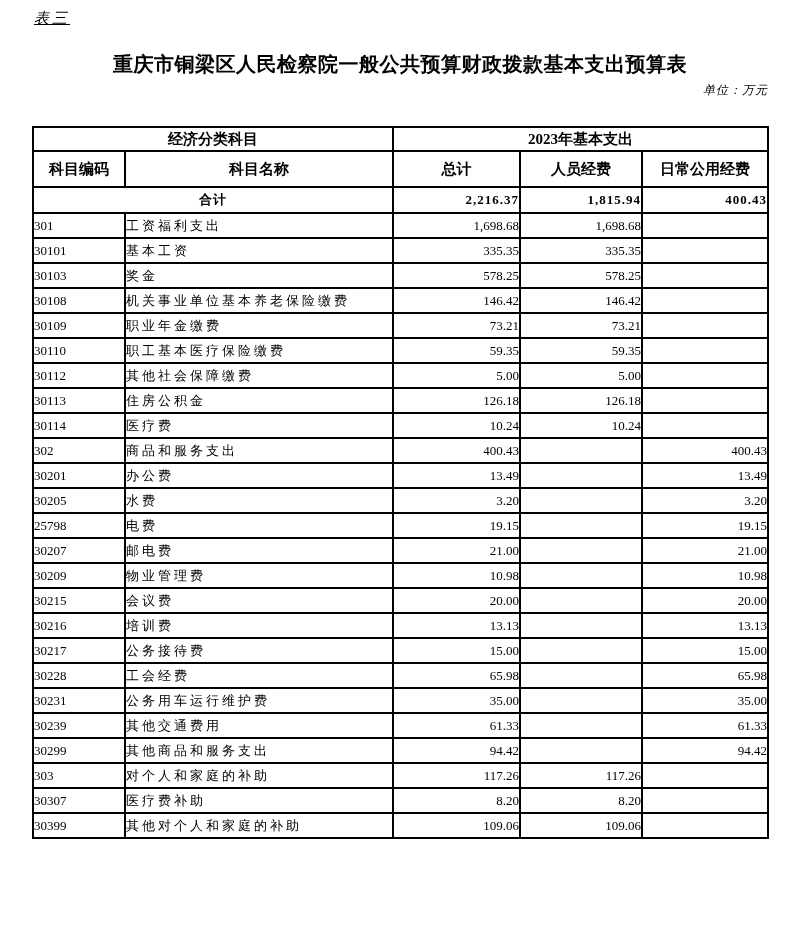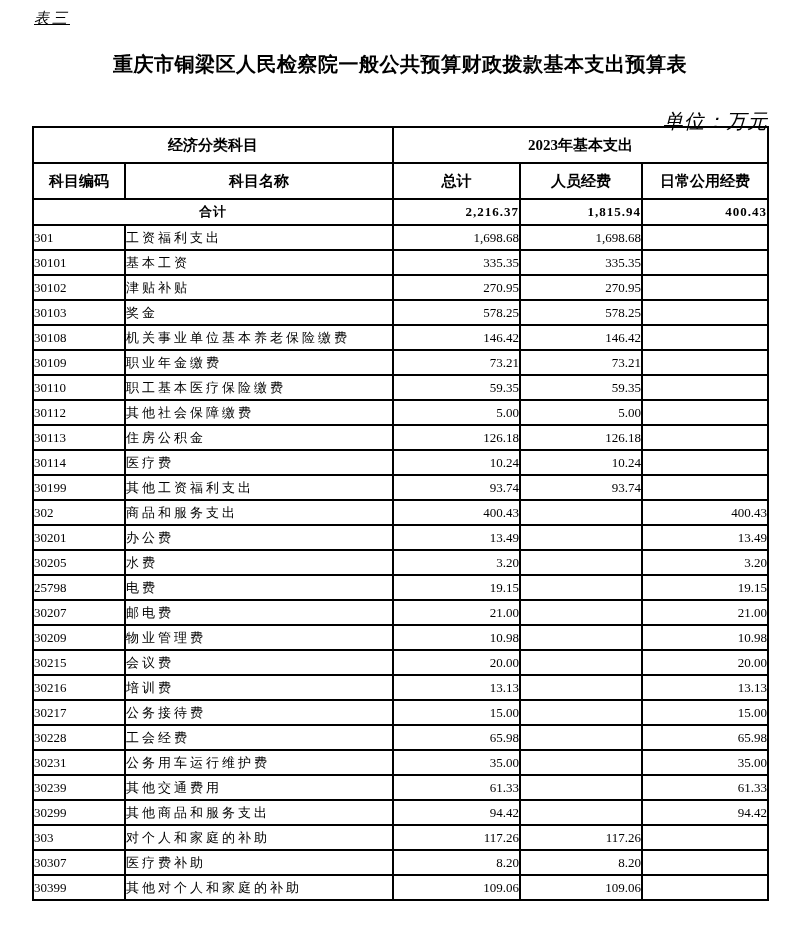--- a/index.html
+++ b/index.html
@@ -11,32 +11,32 @@
   .doc-label{
     position:absolute;left:34px;top:9px;font-size:15px;font-style:italic;
     letter-spacing:3px;
     text-decoration:underline;
   }
   .title{
     position:absolute;left:0;top:51px;width:100%;margin:0;
     text-align:center;font-size:20px;font-weight:bold;letter-spacing:0.5px;
   }
   .unit{
-    position:absolute;top:108px;right:32px;font-size:20px;font-style:italic;
+    position:absolute;top:82px;right:32px;font-size:12px;font-style:italic;
     letter-spacing:1px;
   }
   table.budget{
     position:absolute;left:32px;top:126px;
     border-collapse:collapse;table-layout:fixed;
   }
   table.budget th,table.budget td{
     border:2px solid #000;padding:0;overflow:hidden;white-space:nowrap;
   }
   table.budget th{font-weight:bold;font-size:15px;text-align:center;}
-  tr.h1row{height:36px;}
+  tr.h1row{height:24px;}
   tr.h2row{height:36px;}
   tr.total-row{height:26px;}
   tr.data-row{height:25px;}
   td.code{font-size:13px;text-align:left;padding-left:6px;}
   td.name{font-size:13px;text-align:left;padding-left:8px;letter-spacing:3px;margin-left:7px;}
   td.num{font-size:13px;text-align:right;padding-right:3px;}
   td.center{text-align:center;}
   .bold{font-weight:bold;}
   tr.total-row td{font-weight:bold;font-size:13px;letter-spacing:1px;}
 </style>
@@ -84,27 +84,20 @@
           <td class="num"></td>
         </tr>
         <tr class="data-row">
           <td class="code">30101</td>
           <td class="name">基本工资</td>
           <td class="num">335.35</td>
           <td class="num">335.35</td>
           <td class="num"></td>
         </tr>
         <tr class="data-row">
-          <td class="code">30102</td>
-          <td class="name">津贴补贴</td>
-          <td class="num">270.95</td>
-          <td class="num">270.95</td>
-          <td class="num"></td>
-        </tr>
-        <tr class="data-row">
           <td class="code">30103</td>
           <td class="name">奖金</td>
           <td class="num">578.25</td>
           <td class="num">578.25</td>
           <td class="num"></td>
         </tr>
         <tr class="data-row">
           <td class="code">30108</td>
           <td class="name">机关事业单位基本养老保险缴费</td>
           <td class="num">146.42</td>
@@ -137,27 +130,20 @@
           <td class="name">住房公积金</td>
           <td class="num">126.18</td>
           <td class="num">126.18</td>
           <td class="num"></td>
         </tr>
         <tr class="data-row">
           <td class="code">30114</td>
           <td class="name">医疗费</td>
           <td class="num">10.24</td>
           <td class="num">10.24</td>
-          <td class="num"></td>
-        </tr>
-        <tr class="data-row">
-          <td class="code">30199</td>
-          <td class="name">其他工资福利支出</td>
-          <td class="num">93.74</td>
-          <td class="num">93.74</td>
           <td class="num"></td>
         </tr>
         <tr class="data-row">
           <td class="code">302</td>
           <td class="name">商品和服务支出</td>
           <td class="num">400.43</td>
           <td class="num"></td>
           <td class="num">400.43</td>
         </tr>
         <tr class="data-row">

